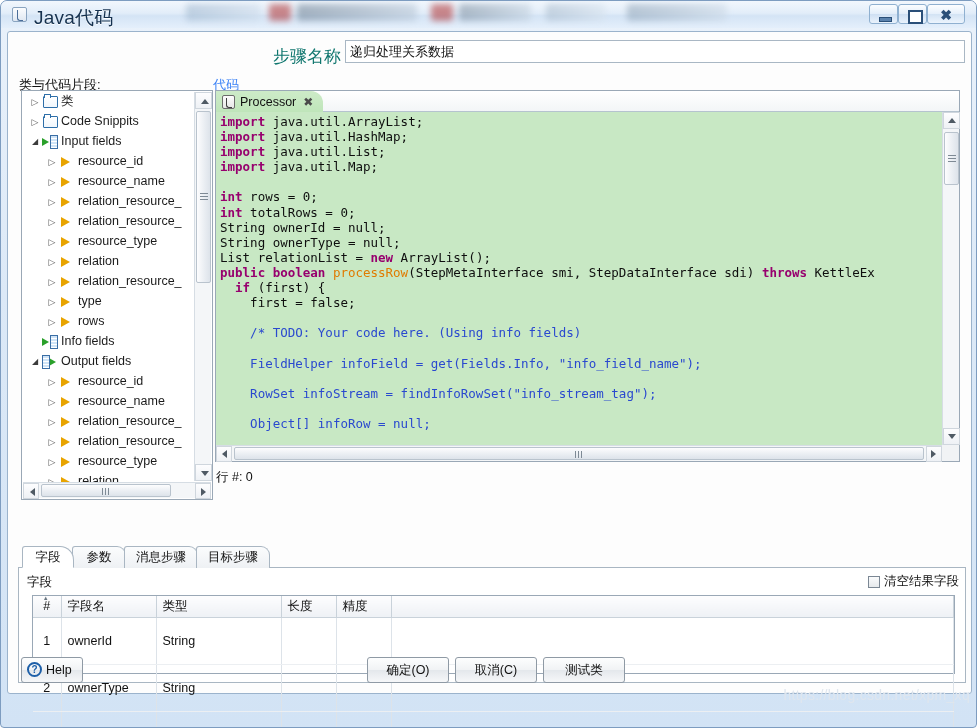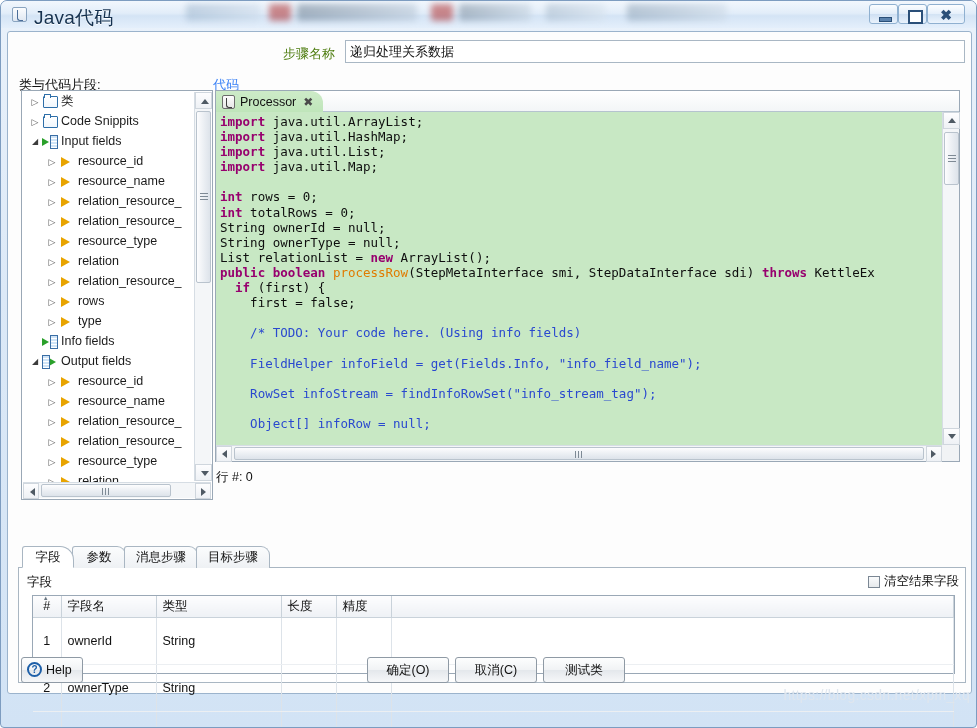--- a/index.html
+++ b/index.html
@@ -77,22 +77,22 @@
   #client {
     position: absolute; left: 6px; top: 30px;
     width: 965px; height: 663px;
     background: #fdfdfd;
     border: 1px solid #9bb3cc;
     border-radius: 3px;
   }
 
   
   #step-name-label {
-    position: absolute; left: 275px; top: 13px;
-    font-size: 13px; color: #4d7c0f;
+    position: absolute; left: 265px; top: 13px;
+    font-size: 17px; color: #0f766e;
   }
   #step-name-input {
     position: absolute; left: 337px; top: 8px; width: 620px; height: 23px;
     border: 1px solid #a9b7c4; background: #fff;
     font-size: 13px; color: #111; padding: 0 4px;
     font-family: "Liberation Sans", sans-serif;
   }
 
   
   #classes-label {
@@ -403,22 +403,22 @@
           <div class="tree-row" style="padding-left: 6px;"><span class="tw closed"></span><span class="ic ic-folder"></span><span class="tlabel">类</span></div>
           <div class="tree-row" style="padding-left: 6px;"><span class="tw closed"></span><span class="ic ic-folder"></span><span class="tlabel">Code Snippits</span></div>
           <div class="tree-row" style="padding-left: 6px;"><span class="tw open"></span><span class="ic ic-in"></span><span class="tlabel">Input fields</span></div>
           <div class="tree-row" style="padding-left: 23px;"><span class="tw closed"></span><span class="ic ic-field"></span><span class="tlabel">resource_id</span></div>
           <div class="tree-row" style="padding-left: 23px;"><span class="tw closed"></span><span class="ic ic-field"></span><span class="tlabel">resource_name</span></div>
           <div class="tree-row" style="padding-left: 23px;"><span class="tw closed"></span><span class="ic ic-field"></span><span class="tlabel">relation_resource_</span></div>
           <div class="tree-row" style="padding-left: 23px;"><span class="tw closed"></span><span class="ic ic-field"></span><span class="tlabel">relation_resource_</span></div>
           <div class="tree-row" style="padding-left: 23px;"><span class="tw closed"></span><span class="ic ic-field"></span><span class="tlabel">resource_type</span></div>
           <div class="tree-row" style="padding-left: 23px;"><span class="tw closed"></span><span class="ic ic-field"></span><span class="tlabel">relation</span></div>
           <div class="tree-row" style="padding-left: 23px;"><span class="tw closed"></span><span class="ic ic-field"></span><span class="tlabel">relation_resource_</span></div>
+          <div class="tree-row" style="padding-left: 23px;"><span class="tw closed"></span><span class="ic ic-field"></span><span class="tlabel">type</span></div>
           <div class="tree-row" style="padding-left: 23px;"><span class="tw closed"></span><span class="ic ic-field"></span><span class="tlabel">rows</span></div>
-          <div class="tree-row" style="padding-left: 23px;"><span class="tw closed"></span><span class="ic ic-field"></span><span class="tlabel">type</span></div>
           <div class="tree-row" style="padding-left: 6px;"><span class="tw none"></span><span class="ic ic-in"></span><span class="tlabel">Info fields</span></div>
           <div class="tree-row" style="padding-left: 6px;"><span class="tw open"></span><span class="ic ic-out"></span><span class="tlabel">Output fields</span></div>
           <div class="tree-row" style="padding-left: 23px;"><span class="tw closed"></span><span class="ic ic-field"></span><span class="tlabel">resource_id</span></div>
           <div class="tree-row" style="padding-left: 23px;"><span class="tw closed"></span><span class="ic ic-field"></span><span class="tlabel">resource_name</span></div>
           <div class="tree-row" style="padding-left: 23px;"><span class="tw closed"></span><span class="ic ic-field"></span><span class="tlabel">relation_resource_</span></div>
           <div class="tree-row" style="padding-left: 23px;"><span class="tw closed"></span><span class="ic ic-field"></span><span class="tlabel">relation_resource_</span></div>
           <div class="tree-row" style="padding-left: 23px;"><span class="tw closed"></span><span class="ic ic-field"></span><span class="tlabel">resource_type</span></div>
           <div class="tree-row" style="padding-left: 23px;"><span class="tw closed"></span><span class="ic ic-field"></span><span class="tlabel">relation</span></div>
         </div>
       <div class="vsb">

